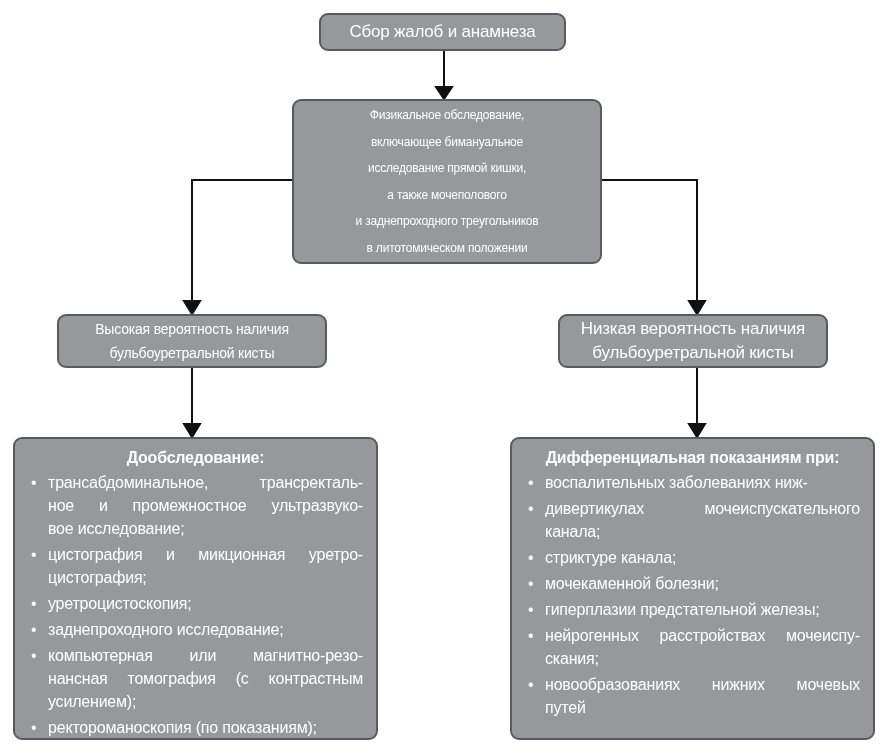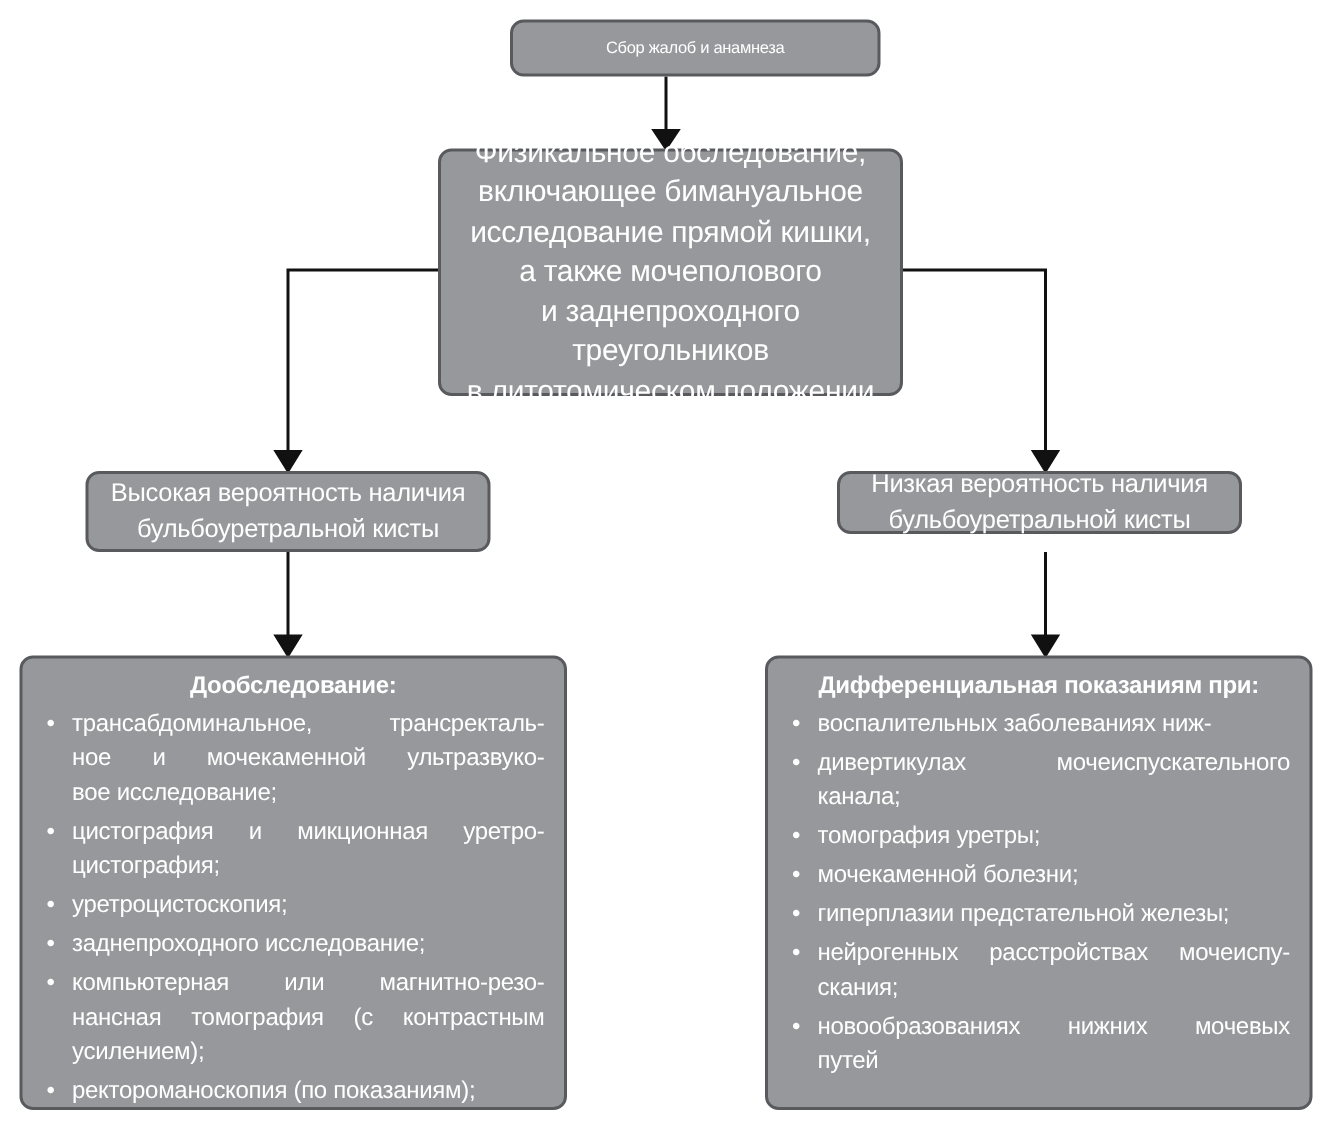--- a/index.html
+++ b/index.html
@@ -17,24 +17,24 @@
     border-radius: 9px;
     color: #ffffff;
     box-sizing: border-box;
     letter-spacing: -0.2px;
   }
   .node-center {
     display: flex; align-items: center; justify-content: center;
     text-align: center;
     white-space: pre-line;
   }
-  #node-collect   { left: 340px; top: 13px;  width: 247px; height: 38px;  font-size: 11px; line-height: 22px; }
-  #node-physical  { left: 292px; top: 99px;  width: 310px; height: 165px; font-size: 20px;   line-height: 26.5px; }
-  #node-high      { left: 57px;  top: 314px; width: 270px; height: 54px;  font-size: 17px;   line-height: 24px; }
-  #node-low       { left: 558px; top: 314px; width: 270px; height: 42px;  font-size: 17px;   line-height: 24px; }
+  #node-collect   { left: 319px; top: 13px;  width: 247px; height: 38px;  font-size: 17px; line-height: 22px; }
+  #node-physical  { left: 292px; top: 99px;  width: 310px; height: 165px; font-size: 12px;   line-height: 26.5px; }
+  #node-high      { left: 57px;  top: 314px; width: 270px; height: 54px;  font-size: 14px;   line-height: 24px; }
+  #node-low       { left: 558px; top: 314px; width: 270px; height: 54px;  font-size: 17px;   line-height: 24px; }
   #node-workup    { left: 13px;  top: 437px; width: 365px; height: 303px; }
   #node-differ    { left: 510px; top: 437px; width: 365px; height: 303px; }
 
   .listbox { padding: 7px 13px 13px 13px; font-size: 16px; line-height: 23px; }
   .listbox .hdr { font-weight: bold; text-align: center; margin-bottom: 2px; }
   .li { position: relative; padding-left: 20px; margin-bottom: 3px; }
   .li .bullet { position: absolute; left: 3px; top: 0; }
   .ln {
     text-align: justify;
     text-align-last: justify;
@@ -97,21 +97,21 @@
 бульбоуретральной кисты</span>
   </div>
 
   <div class="node listbox" id="node-workup">
     <div class="hdr">Дообследование:</div>
 
     <div class="li">
       <span class="bullet">•</span>
       <div class="li-text">
         <div class="ln">трансабдоминальное, трансректаль-</div>
-        <div class="ln">ное и мочекаменной ультразвуко-</div>
+        <div class="ln">ное и промежностное ультразвуко-</div>
         <div class="ln">вое исследование;</div>
       </div>
     </div>
 
     <div class="li">
       <span class="bullet">•</span>
       <div class="li-text">
         <div class="ln">цистография и микционная уретро-</div>
         <div class="ln">цистография;</div>
       </div>
@@ -162,21 +162,21 @@
       <span class="bullet">•</span>
       <div class="li-text">
         <div class="ln">дивертикулах мочеиспускательного</div>
         <div class="ln">канала;</div>
       </div>
     </div>
 
     <div class="li">
       <span class="bullet">•</span>
       <div class="li-text">
-        <div class="ln">томография уретры;</div>
+        <div class="ln">стриктуре канала;</div>
       </div>
     </div>
 
     <div class="li">
       <span class="bullet">•</span>
       <div class="li-text">
         <div class="ln">мочекаменной болезни;</div>
       </div>
     </div>
 

